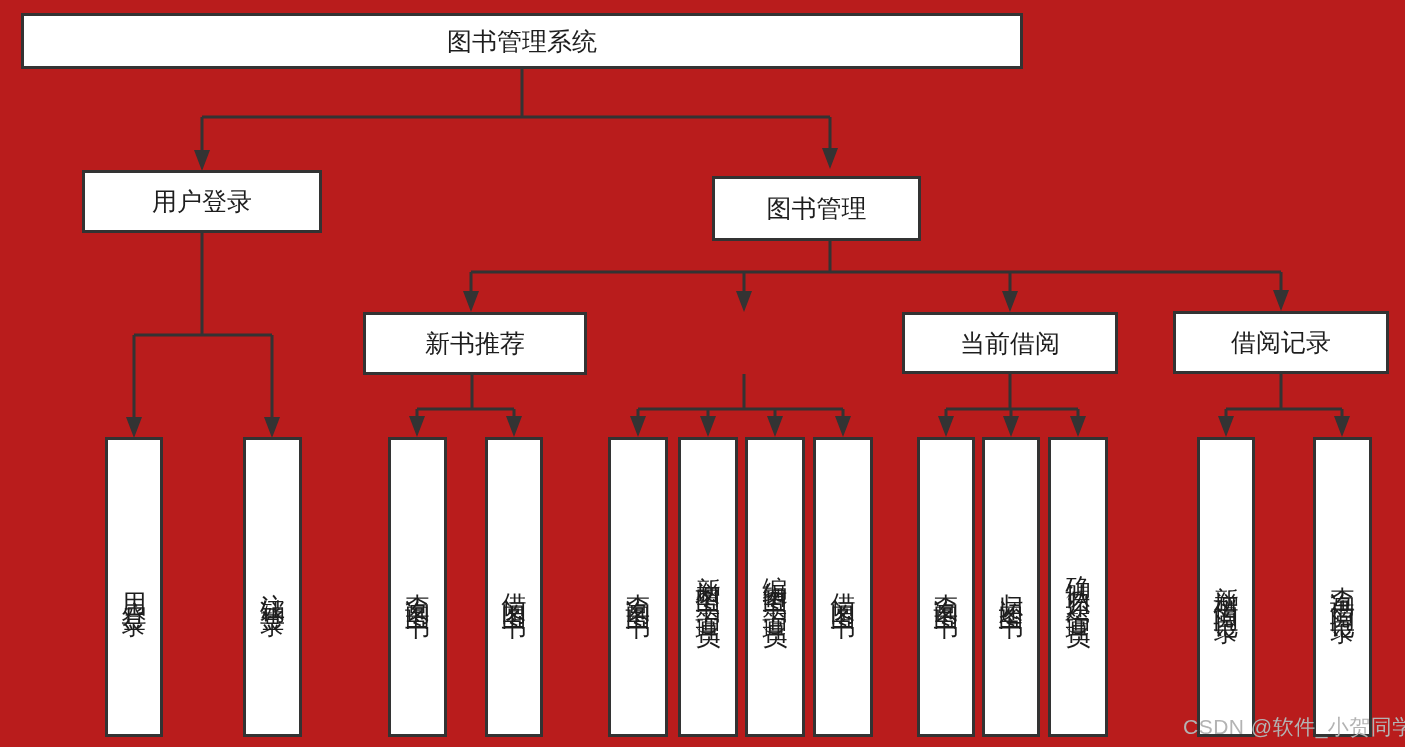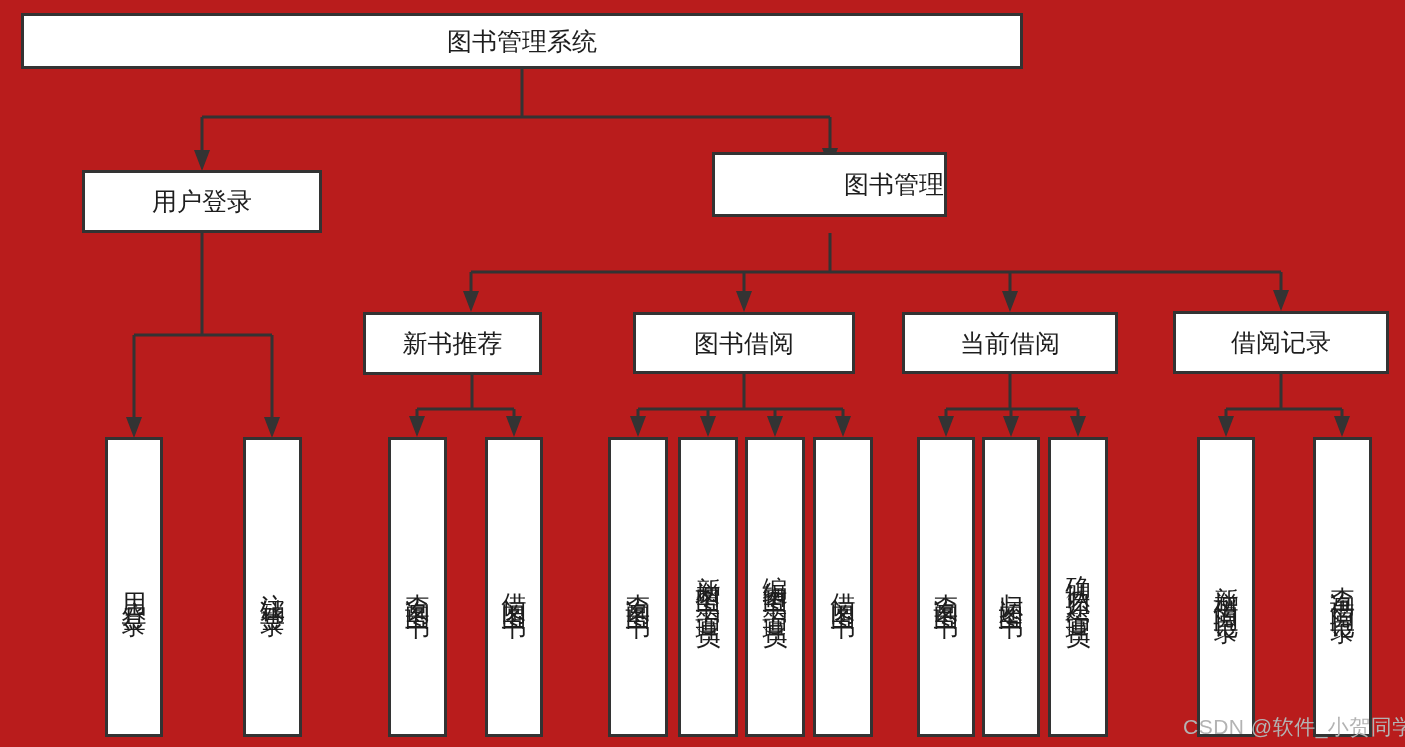--- a/index.html
+++ b/index.html
@@ -110,29 +110,26 @@
       M1334 416 L1350 416 L1342 437 Z"></path>
   </svg>
 
   <div class="box" style="left:21px; top:13px; width:1002px; height:56px;">
     <span>图书管理系统</span>
   </div>
 
   <div class="box" style="left:82px; top:170px; width:240px; height:63px;">
     <span>用户登录</span>
   </div>
-  <div class="box" style="left:712px; top:152px; width:235px; height:65px;justify-content:flex-end;">
+  <div class="box" style="left:712px; top:176px; width:209px; height:65px;">
     <span>图书管理</span>
   </div>
 
-  <div class="box" style="left:363px; top:312px; width:179px; height:63px;">
+  <div class="box" style="left:363px; top:312px; width:224px; height:63px;">
     <span>新书推荐</span>
-  </div>
-  <div class="box" style="left:633px; top:312px; width:222px; height:62px;">
-    <span>图书借阅</span>
   </div>
   <div class="box" style="left:1173px; top:311px; width:216px; height:63px;">
     <span>借阅记录</span>
   </div>
   <div class="box" style="left:902px; top:312px; width:216px; height:62px;">
     <span>当前借阅</span>
   </div>
 
   <div class="box leaf" style="left:105px; top:437px; width:58px; height:300px;">
     <span class="vtext">用户登录</span>

